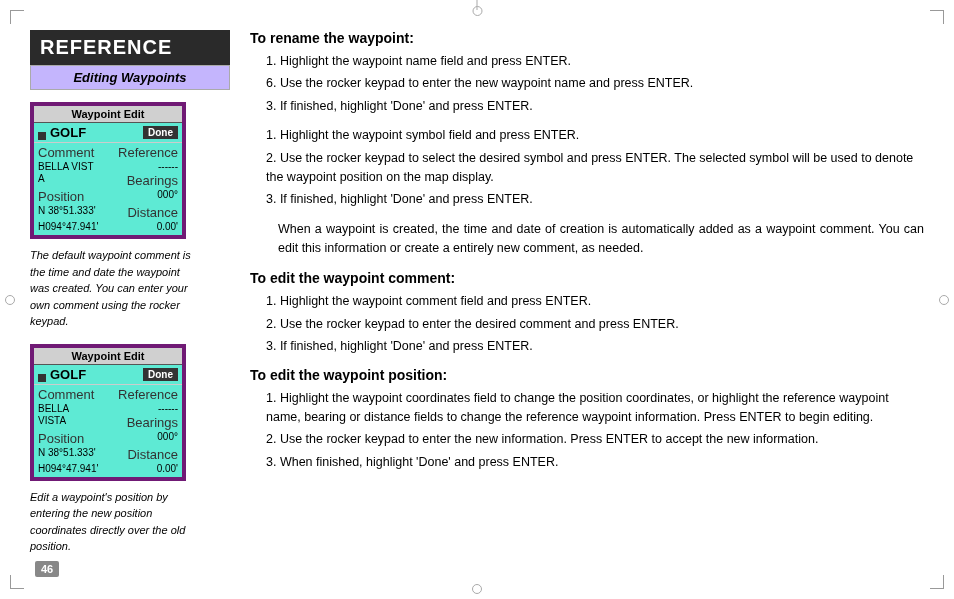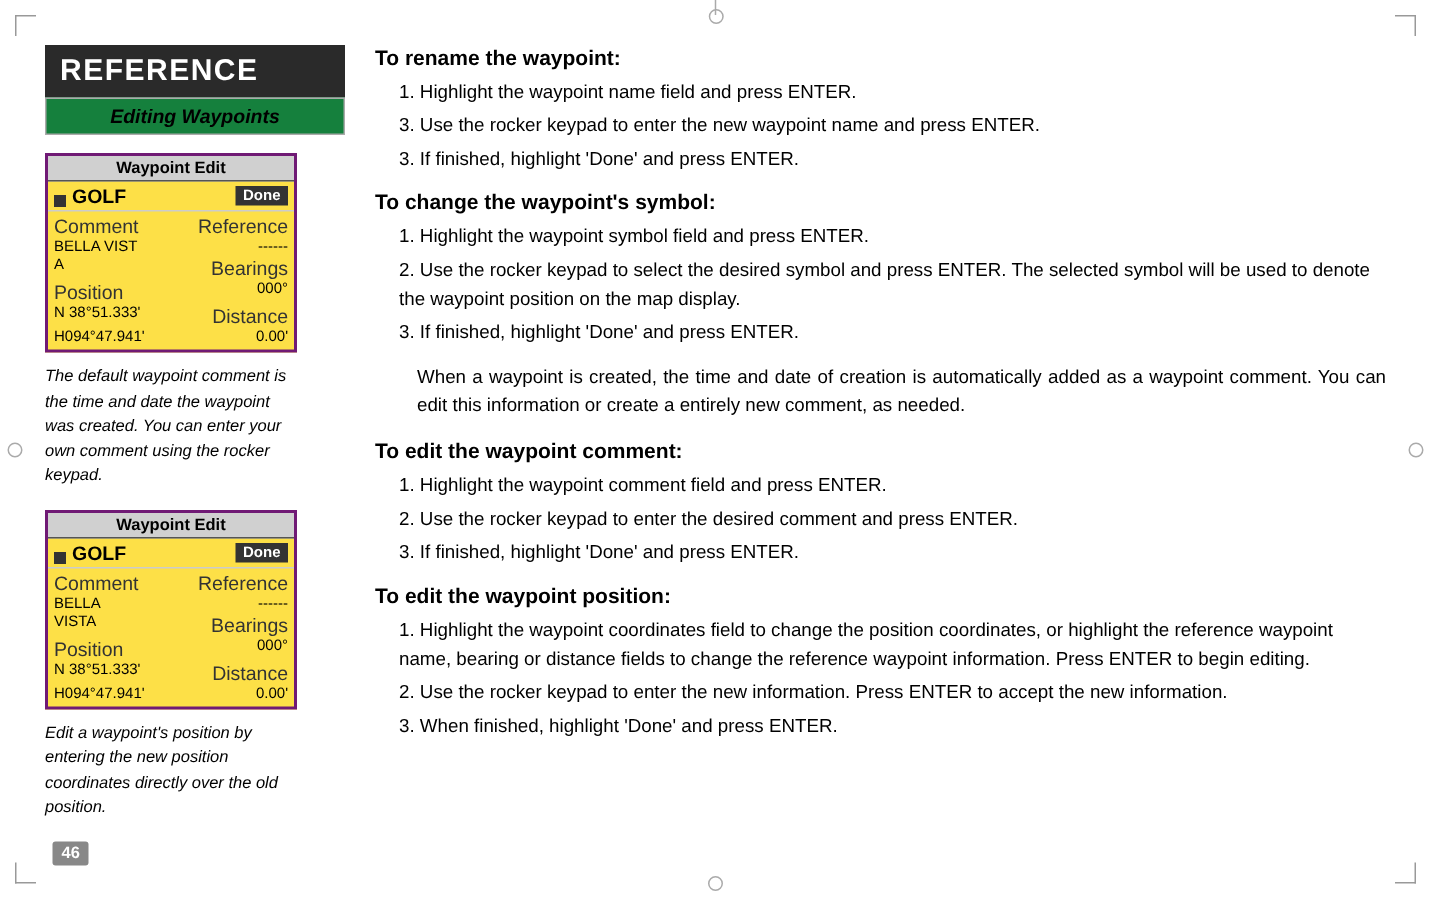--- a/index.html
+++ b/index.html
@@ -106,37 +106,37 @@
       color: #ffffff;
       font-size: 20px;
       font-weight: 900;
       padding: 6px 10px;
       letter-spacing: 1px;
       text-transform: uppercase;
     }
 
     
     .editing-subtitle {
-      background: #15803d;
+      background: #c4b5fd;
       color: #000;
       font-style: italic;
       font-size: 13px;
       font-weight: bold;
       text-align: center;
       padding: 4px 10px;
       border: 1px solid #aaa;
     }
 
     
     .waypoint-box {
       margin-top: 12px;
-      border: 2px solid #701a75;
-      width: 168px;
+      border: 4px solid #701a75;
+      width: 156px;
       font-size: 11px;
-      background: #fde047;
+      background: #5eead4;
     }
     .waypoint-box-title {
       background: #d0d0d0;
       text-align: center;
       font-size: 11px;
       font-weight: bold;
       padding: 2px 0;
       border-bottom: 1px solid #555;
     }
     .waypoint-box-row1 {
@@ -356,27 +356,26 @@
 </div>
 
 <div class="page-number">46</div>
 
 <div class="right-panel">
 
   <div>
     <div class="section-title">To rename the waypoint:</div>
     <div>
       <div class="step-item">1. Highlight the waypoint name field and press ENTER.</div>
-      <div class="step-item">3. Use the rocker keypad to enter the new waypoint name and press ENTER.</div>
+      <div class="step-item">6. Use the rocker keypad to enter the new waypoint name and press ENTER.</div>
       <div class="step-item">3. If finished, highlight 'Done' and press ENTER.</div>
     </div>
   </div>
 
   <div style="margin-top:10px;">
-    <div class="section-title">To change the waypoint's symbol:</div>
     <div>
       <div class="step-item">1. Highlight the waypoint symbol field and press ENTER.</div>
       <div class="step-item">2. Use the rocker keypad to select the desired symbol and press ENTER. The selected symbol will be used to denote the waypoint position on the map display.</div>
       <div class="step-item">3. If finished, highlight 'Done' and press ENTER.</div>
     </div>
   </div>
 
   <div class="paragraph indent-paragraph" style="margin-top:10px;">When a waypoint is created, the time and date of creation is automatically added as a waypoint comment. You can edit this information or create a entirely new comment, as needed.</div>
 
   <div>

